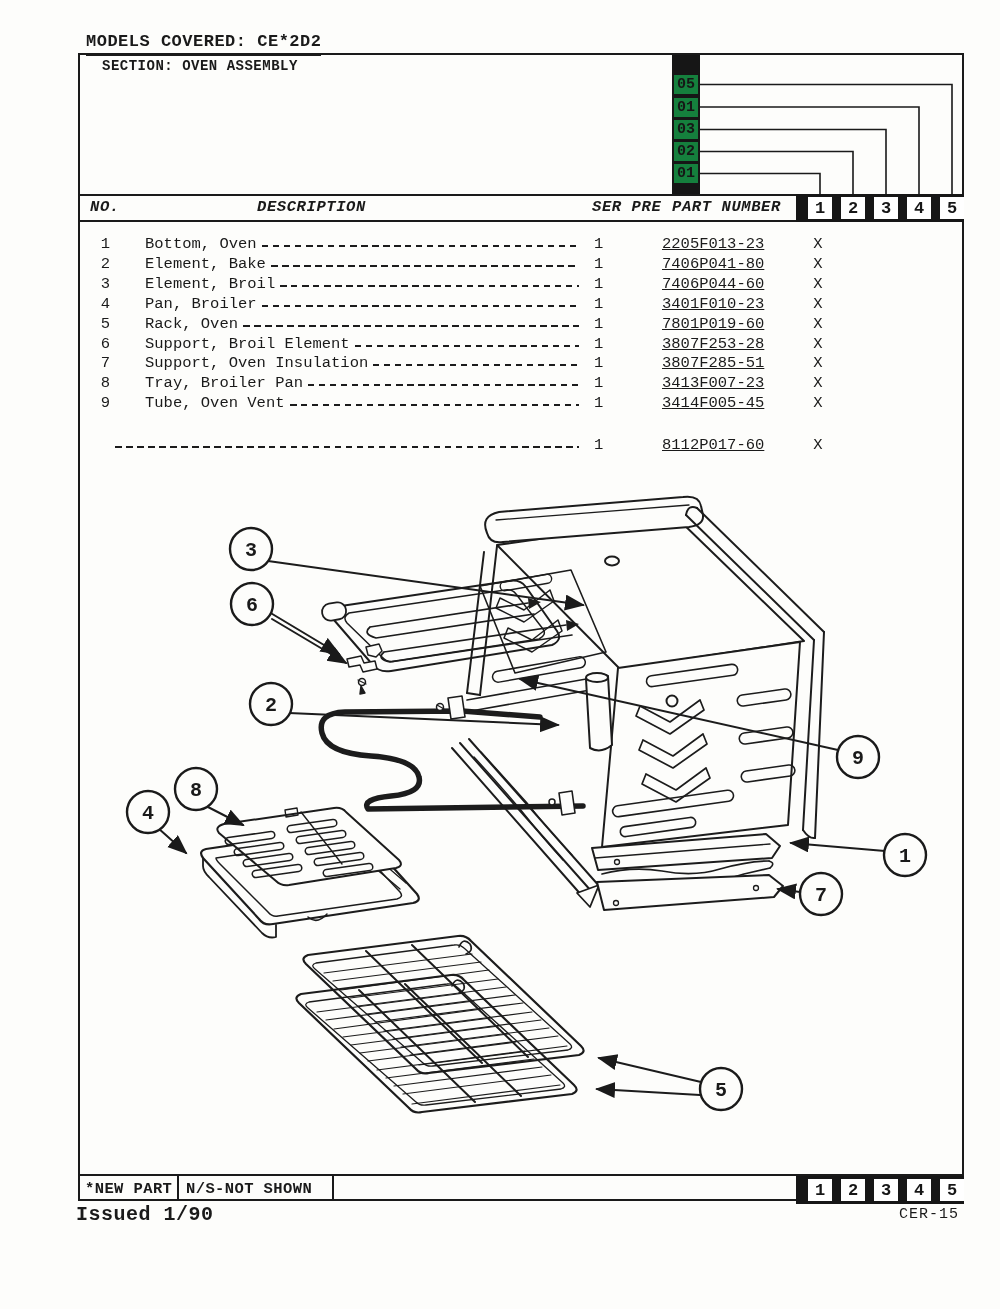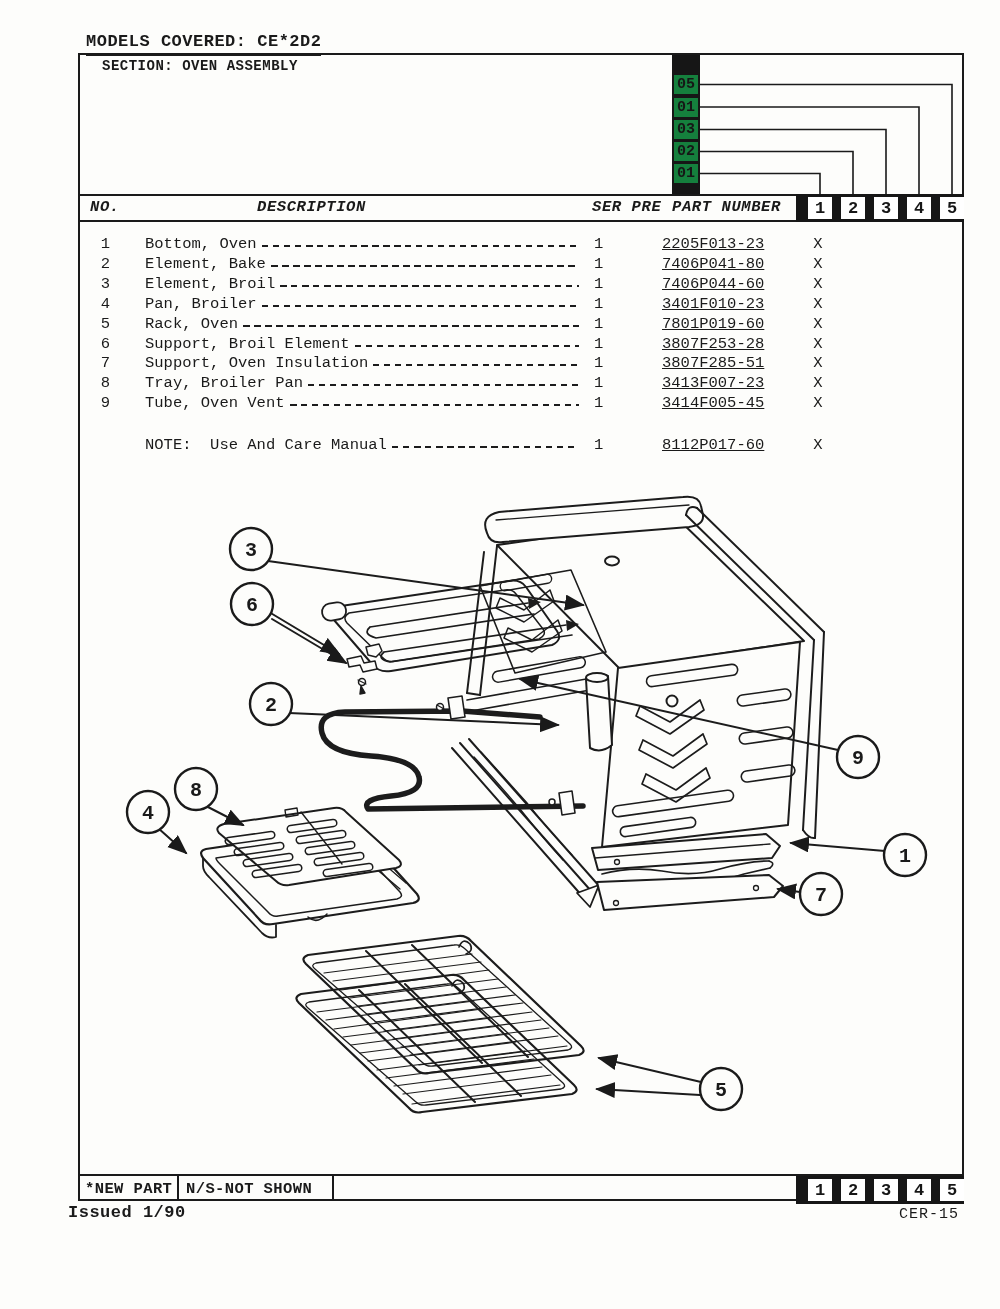--- a/index.html
+++ b/index.html
@@ -39,21 +39,21 @@
   .c-x{width:92px;flex:0 0 auto;text-align:center;}
   .c-end{width:100px;flex:0 0 auto;}
   .note{margin-top:22px;}
   
   .footer-bar{left:78px;top:1174px;width:886px;height:19px;border-top:2px solid #1a1a1a;box-sizing:border-box;z-index:2;}
   .fbox{position:absolute;top:0;height:25px;display:flex;align-items:center;
     font-size:15.5px;font-weight:700;letter-spacing:.4px;border-right:2.5px solid #1a1a1a;padding-left:7px;box-sizing:border-box;}
   .fbox1{left:0;width:101px;}
   .fbox2{left:101px;width:155px;}
   .footer-strip{left:718px;top:0;}
-  .issued{left:68px;top:1203px;font-size:17px;font-weight:700;letter-spacing:.5px;z-index:2;}
+  .issued{left:76px;top:1203px;font-size:20px;font-weight:700;letter-spacing:.5px;z-index:2;}
   .pagecode{left:899px;top:1206px;font-size:15px;letter-spacing:1px;z-index:2;}
 </style>
 </head>
 <body>
 
 <svg id="diagram-svg" viewBox="0 0 1000 1309">
   <defs>
     <marker id="arw" markerWidth="12" markerHeight="10" refX="9" refY="4" orient="auto">
       <path d="M0,0 L10,4 L0,8 Z" fill="#1a1a1a"></path>
     </marker>
@@ -333,21 +333,21 @@
   <div class="prow">
     <span class="c-no">7</span><span class="c-desc">Support, Oven Insulation</span><span class="c-leader"></span><span class="c-qty">1</span><span class="c-part">3807F285-51</span><span class="c-x">X</span><span class="c-end"></span>
   </div>
   <div class="prow">
     <span class="c-no">8</span><span class="c-desc">Tray, Broiler Pan</span><span class="c-leader"></span><span class="c-qty">1</span><span class="c-part">3413F007-23</span><span class="c-x">X</span><span class="c-end"></span>
   </div>
   <div class="prow">
     <span class="c-no">9</span><span class="c-desc">Tube, Oven Vent</span><span class="c-leader"></span><span class="c-qty">1</span><span class="c-part">3414F005-45</span><span class="c-x">X</span><span class="c-end"></span>
   </div>
   <div class="prow note">
-    <span class="c-no"></span><span class="c-desc">NOTE:  Use And Care Manual</span><span class="c-leader"></span><span class="c-qty">1</span><span class="c-part">8112P017-60</span><span class="c-x">X</span><span class="c-end"></span>
+    <span class="c-no"></span><span class="c-leader"></span><span class="c-qty">1</span><span class="c-part">8112P017-60</span><span class="c-x">X</span><span class="c-end"></span>
   </div>
 </div>
 
 <div class="abs footer-bar">
   <div class="fbox fbox1">*NEW PART</div>
   <div class="fbox fbox2">N/S-NOT SHOWN</div>
   <div class="model-strip footer-strip">
     <div class="mbox mb0">1</div>
     <div class="mbox mb1">2</div>
     <div class="mbox mb2">3</div>

